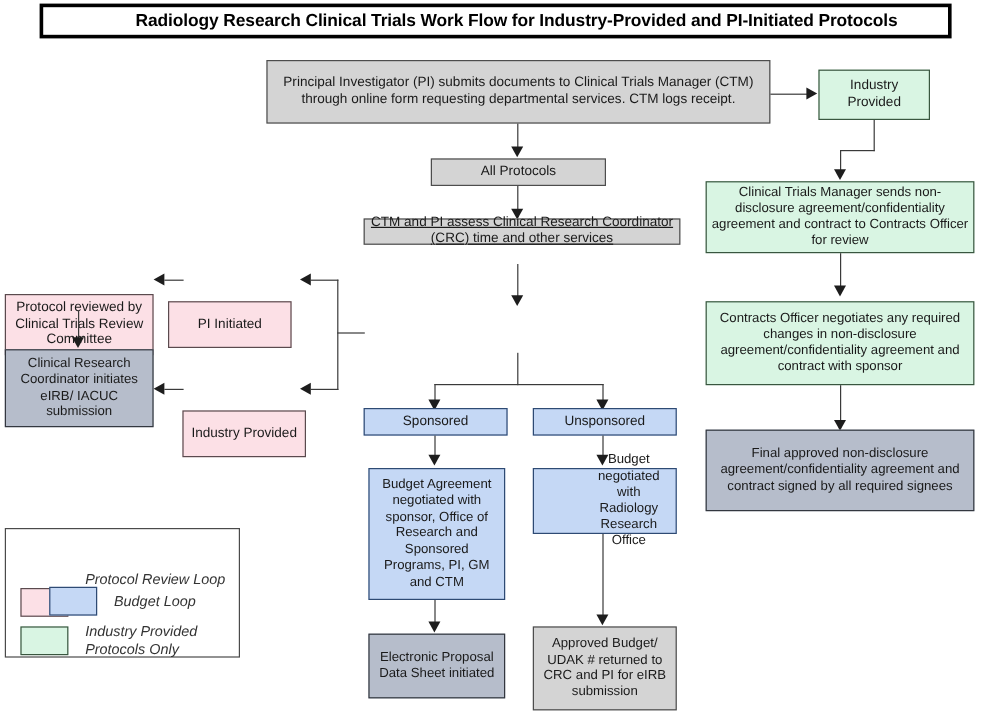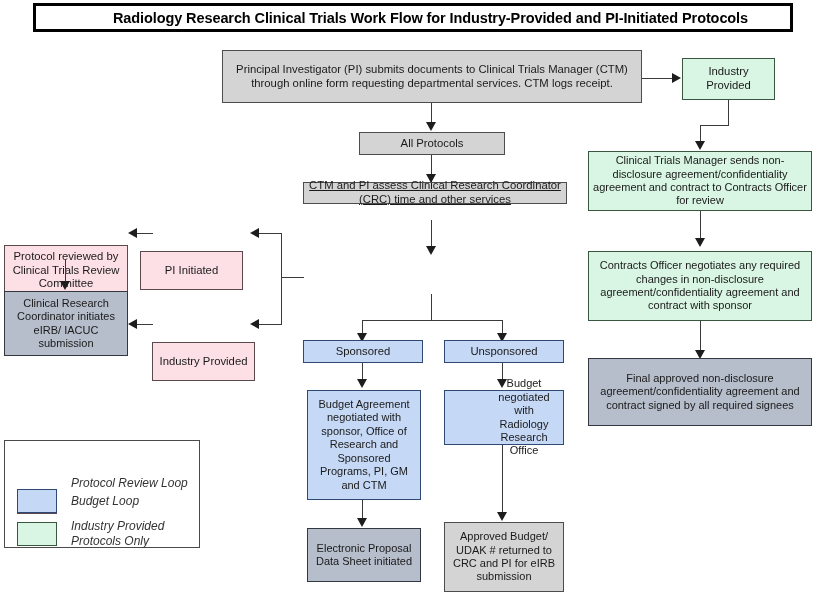--- a/index.html
+++ b/index.html
@@ -253,21 +253,21 @@
 
   <div class="node fill-slate fs12" style="left:588px; top:358px; width:224px; height:68px;">
     <span>Final approved non-disclosure agreement/confidentiality agreement and contract signed by all required signees</span>
   </div>
 
   <div id="legend">
     <div class="legend-row" style="top:12px;">
       <div class="legend-swatch fill-pink"></div>
       <div class="legend-label">Protocol Review Loop</div>
     </div>
-    <div class="legend-row" style="top:48px;">
+    <div class="legend-row" style="top:48px;padding-left:24px;">
       <div class="legend-swatch fill-blue"></div>
       <div class="legend-label">Budget Loop</div>
     </div>
     <div class="legend-row" style="top:78px;">
       <div class="legend-swatch fill-green"></div>
       <div class="legend-label" style="max-width:128px;">Industry Provided Protocols Only</div>
     </div>
   </div>
 
 </div>

